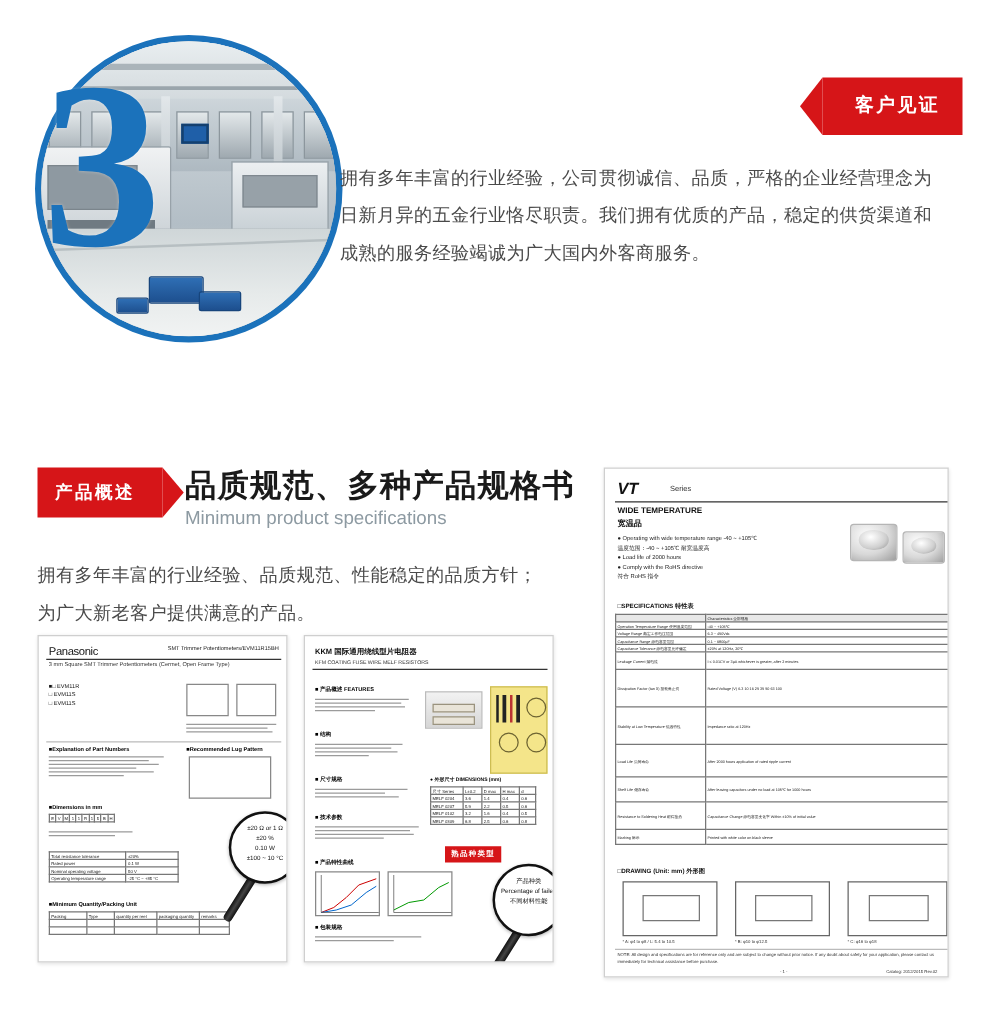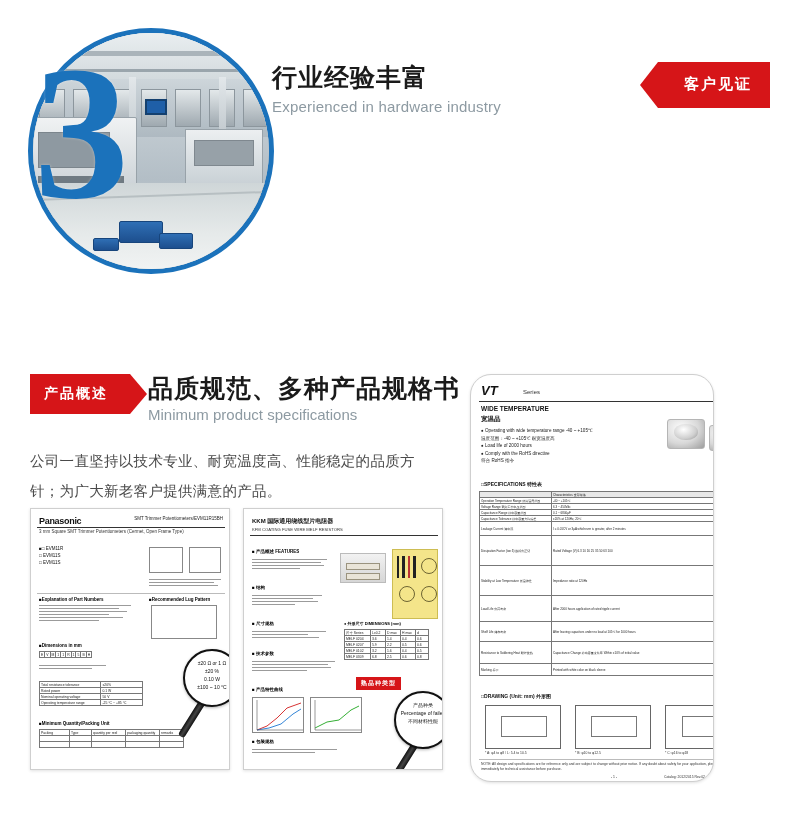--- a/index.html
+++ b/index.html
@@ -243,24 +243,24 @@
   }
   .doc {
     position: absolute;
     background: #fff;
     border: 1px solid #cfcfcf;
     box-shadow: 0 1px 3px rgba(0,0,0,0.12);
     overflow: hidden;
   }
   .doc.d1 { left: 30px; top: 10px; width: 200px; height: 262px; }
   .doc.d2 { left: 243px; top: 10px; width: 200px; height: 262px; }
-  .doc.d3 { left: 470px; top: -124px; width: 244px; height: 408px; border-radius: 21px; }
+  .doc.d3 { left: 483px; top: -124px; width: 276px; height: 408px; }
   .d1 .brand {
     position: absolute; left: 8px; top: 7px;
-    font-size: 9px; font-weight: bold; color: #111;
+    font-size: 9px; font-weight: normal; color: #111;
     letter-spacing: -0.3px;
     text-align: center;
   }
   .d1 .hdr-r {
     position: absolute; right: 6px; top: 7px;
     font-size: 4.5px; color: #222; text-align: right;
   }
   .d1 .subhdr {
     position: absolute; left: 8px; top: 20px;
     font-size: 4.5px; color: #333;
@@ -413,34 +413,31 @@
       <div class="conveyor"></div>
       <div class="floor"></div>
       <div class="crate c1"></div>
       <div class="crate c2"></div>
       <div class="crate c3"></div>
     </div>
   </div>
 
   <div class="hero-num">3</div>
 
-  <div class="hero-text">
-    <div class="hero-title">行业经验丰富</div>
-    <div class="hero-sub">Experienced in hardware industry</div>
-  </div>
-
+
+  <div class="hero-body">拥有多年丰富的行业经验，公司贯彻诚信、品质，严格的企业经营理念为日新月异的五金行业恪尽职责。我们拥有优质的产品，稳定的供货渠道和成熟的服务经验竭诚为广大国内外客商服务。</div>
 
   <div class="ribbon">客户见证</div>
 </div>
 
 <div class="sec2">
   <div class="tag2">产品概述</div>
   <div class="sec2-title">品质规范、多种产品规格书</div>
   <div class="sec2-sub">Minimum product specifications</div>
-  <div class="sec2-body">公司一直坚持以技术专业、耐宽温度高、性能稳定的品质方针；为广大新老客户提供满意的产品。</div>
+  <div class="sec2-body">拥有多年丰富的行业经验、品质规范、性能稳定的品质方针；为广大新老客户提供满意的产品。</div>
 </div>
 
 <div class="docs">
 
   <div class="doc d1">
     <div class="brand">Panasonic</div>
     <div class="hdr-r">SMT Trimmer Potentiometers/EVM11R15BH</div>
     <div class="rule" style="left:6px; right:6px; top:18px; width:188px;"></div>
     <div class="subhdr">3 mm Square SMT Trimmer Potentiometers (Cermet, Open Frame Type)</div>
 

